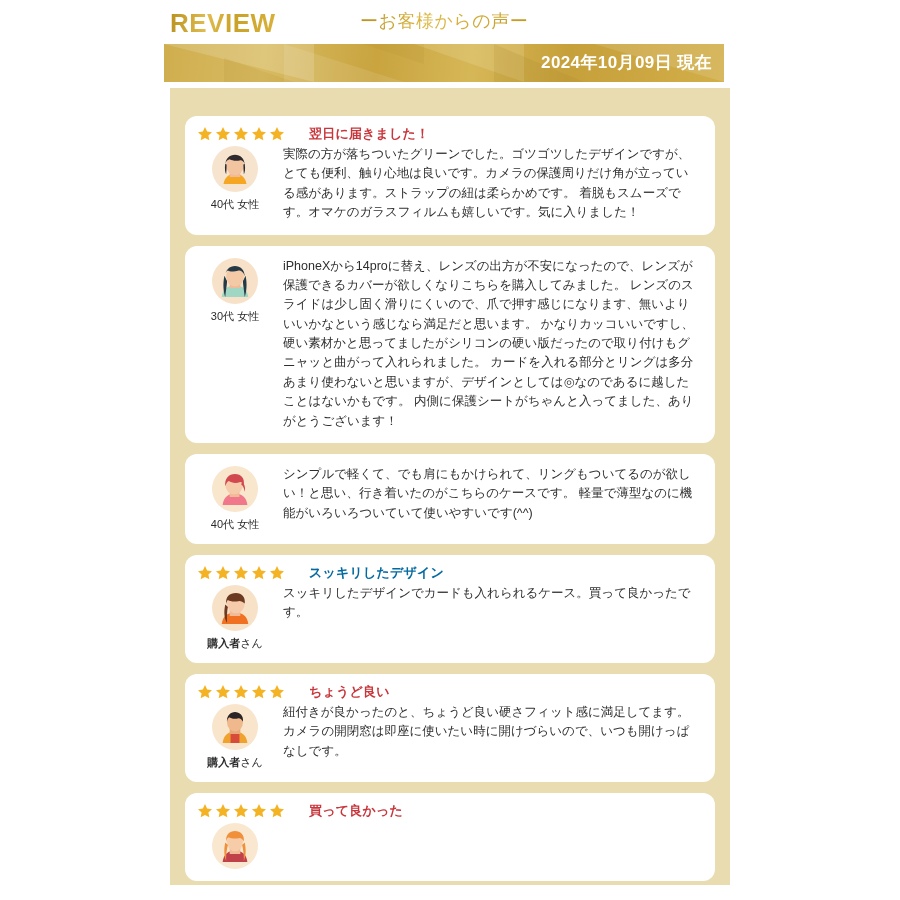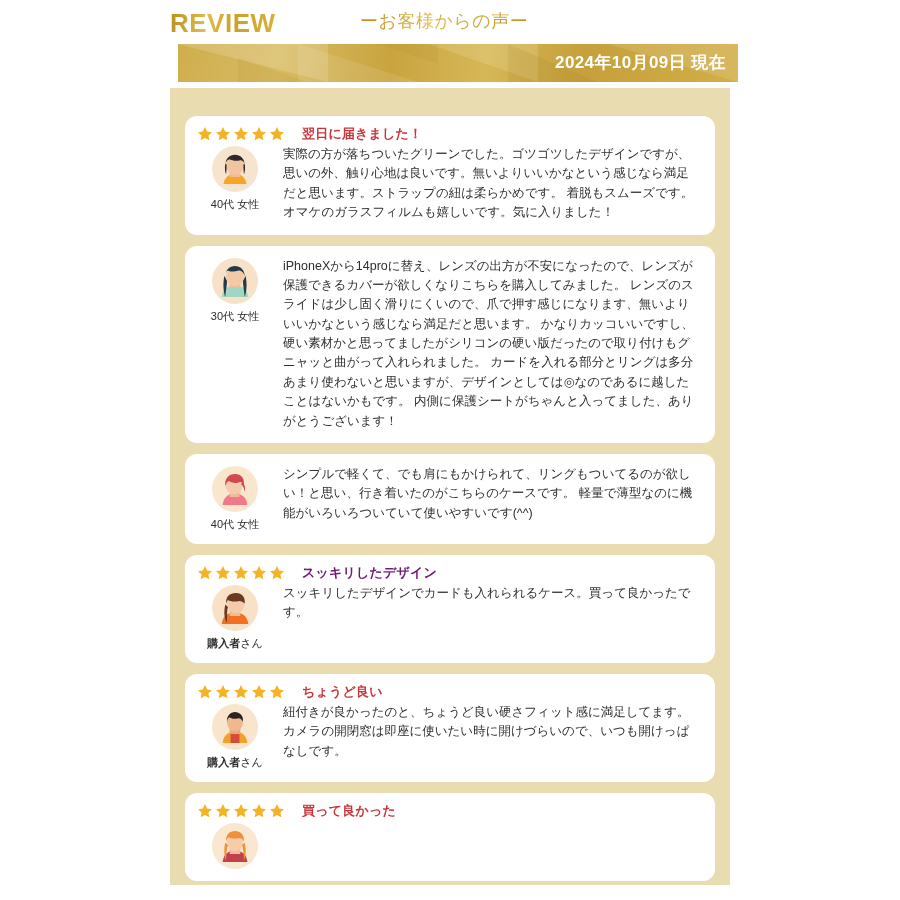--- a/index.html
+++ b/index.html
@@ -51,21 +51,21 @@
     color: #c9a227;
     background: linear-gradient(100deg,#b8901f 0%,#ddb945 40%,#c19a22 100%);
     -webkit-background-clip: text;
     background-clip: text;
     -webkit-text-fill-color: transparent;
     letter-spacing: 0.5px;
   }
 
   .gold-band {
     position: absolute;
-    left: 178px;
+    left: 164px;
     top: 44px;
     width: 560px;
     height: 38px;
     background: linear-gradient(95deg, #cfae4e 0%, #d8bb62 18%, #c9a43f 38%, #d6b757 55%, #c6a03a 72%, #d2ae49 100%);
     overflow: hidden;
   }
   .facet {
     position: absolute;
     opacity: 0.16;
   }
@@ -110,21 +110,21 @@
     border-radius: 12px;
     margin-bottom: 11px;
     padding: 10px 14px 12px 12px;
     box-sizing: border-box;
     position: relative;
   }
 
   .stars-row {
     display: flex;
     align-items: center;
-    gap: 17px;
+    gap: 24px;
     margin-bottom: 2px;
   }
   .stars {
     display: inline-flex;
     gap: 2px;
     flex: 0 0 auto;
     line-height: 1;
   }
   .star {
     width: 16px;
@@ -226,21 +226,21 @@
                 <rect width="72" height="52" fill="#f7e4cf"></rect>
       <path d="M23 43c1-8 7-12 13-12s12 4 13 12z" fill="#f5a623"></path>
       <path d="M30 27h12v8H30z" fill="#f0bb96"></path>
       <ellipse cx="36" cy="22" rx="10" ry="11" fill="#f2c4a0"></ellipse>
       <path d="M25 22c0-8 5-12 11-12s11 4 11 12c0-4-3-6-5-6-3 1-9 1-12-1-3 1-5 3-5 7z" fill="#2f2a2e"></path>
       <path d="M25 20c-1 6 0 10 1 12 .5-6 .5-9 .5-11z" fill="#2f2a2e"></path>
       <path d="M47 20c1 6 0 10-1 12-.5-6-.5-9-.5-11z" fill="#2f2a2e"></path>
               </svg></span>
             <div class="who-label">40代 女性</div>
           </div>
-          <div class="review-text">実際の方が落ちついたグリーンでした。ゴツゴツしたデザインですが、思いの外、触り心地は良いです。無いよりいいかなという感じなら満足だと思います。ストラップの紐は柔らかめです。 着脱もスムーズです。オマケのガラスフィルムも嬉しいです。気に入りました！</div>
+          <div class="review-text">実際の方が落ちついたグリーンでした。ゴツゴツしたデザインですが、とても便利、触り心地は良いです。カメラの保護周りだけ角が立っている感があります。ストラップの紐は柔らかめです。 着脱もスムーズです。オマケのガラスフィルムも嬉しいです。気に入りました！</div>
         </div>
       </div>
       <div class="card">
         <div class="body-row">
           <div class="who">
             <span class="avatar"><svg viewBox="0 0 72 52" width="46" height="46" preserveAspectRatio="xMidYMid slice">
                 <rect width="72" height="52" fill="#f7e2c9"></rect>
       <path d="M21 44c1-9 7-13 15-13s14 4 15 13z" fill="#9fd6c4"></path>
       <path d="M24 20c-2 10-1 18 1 24 1-9 2-14 2-18z" fill="#243a47"></path>
       <path d="M48 20c2 10 1 18-1 24-1-9-2-14-2-18z" fill="#243a47"></path>
@@ -281,21 +281,21 @@
             <svg class="star" viewBox="0 0 24 24" aria-hidden="true">
               <path fill="#f4b324" d="M12 1.6l3.2 6.7 7.3.9-5.4 5 1.4 7.2L12 17.9 5.5 21.4l1.4-7.2-5.4-5 7.3-.9z"></path>
             </svg>
             <svg class="star" viewBox="0 0 24 24" aria-hidden="true">
               <path fill="#f4b324" d="M12 1.6l3.2 6.7 7.3.9-5.4 5 1.4 7.2L12 17.9 5.5 21.4l1.4-7.2-5.4-5 7.3-.9z"></path>
             </svg>
             <svg class="star" viewBox="0 0 24 24" aria-hidden="true">
               <path fill="#f4b324" d="M12 1.6l3.2 6.7 7.3.9-5.4 5 1.4 7.2L12 17.9 5.5 21.4l1.4-7.2-5.4-5 7.3-.9z"></path>
             </svg>
           </span>
-          <span class="review-title" style="color:#701a75">スッキリしたデザイン</span>
+          <span class="review-title" style="color:#0369a1">スッキリしたデザイン</span>
         </div>
         <div class="body-row">
           <div class="who">
             <span class="avatar"><svg viewBox="0 0 72 52" width="46" height="46" preserveAspectRatio="xMidYMid slice">
                 <rect width="72" height="52" fill="#f7e2c8"></rect>
       <path d="M21 44c1-9 7-13 15-13s14 4 15 13z" fill="#f07122"></path>
       <path d="M30 27h12v8H30z" fill="#f0bb96"></path>
       <ellipse cx="37" cy="21" rx="10" ry="11" fill="#f6cbab"></ellipse>
       <path d="M26 22c-1-9 4-13 11-13 7 0 11 5 10 12-2-2-4-3-6-3-5 1-10 1-13-1-1 1-2 3-2 5z" fill="#6b3a21"></path>
       <path d="M25 22c-2 9-1 16 2 21 0-9 0-14 1-18z" fill="#6b3a21"></path>

